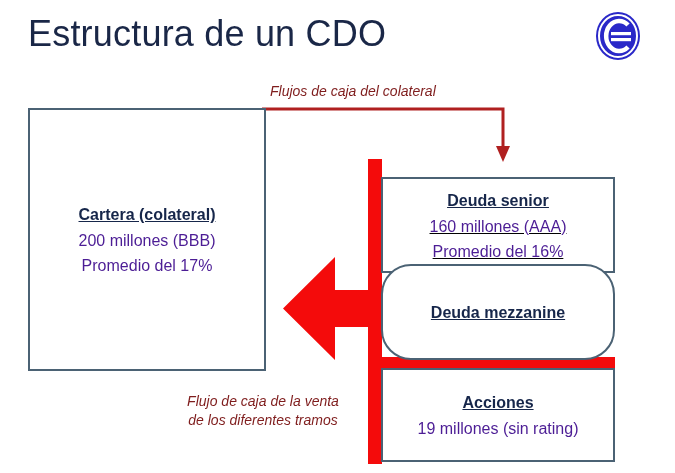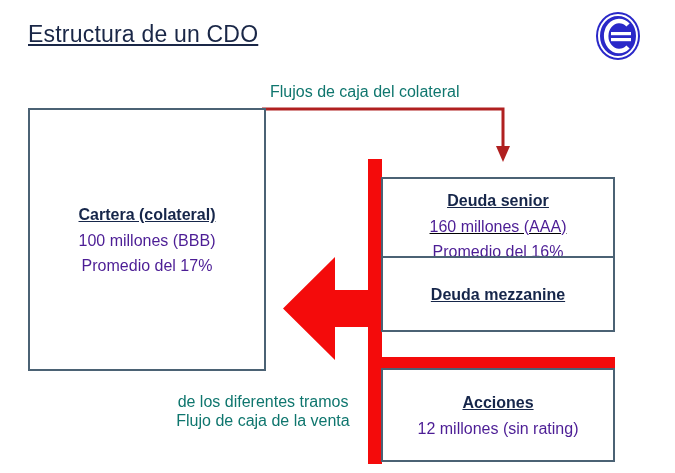--- a/index.html
+++ b/index.html
@@ -18,27 +18,26 @@
     width: 675px;
     height: 473px;
     background: #ffffff;
   }
 
   
   .title {
     position: absolute;
     left: 28px;
     top: 16px;
-    font-size: 23px;
+    font-size: 36px;
     line-height: 36px;
     color: #1a2747;
     font-weight: 400;
     letter-spacing: 0.2px;
     white-space: nowrap;
-    text-decoration: underline;
   }
 
   
   .logo {
     position: absolute;
     left: 594px;
     top: 11px;
     width: 48px;
     height: 50px;
   }
@@ -61,21 +60,21 @@
     width: 234px;
     box-sizing: border-box;
     border: 2px solid #4b6274;
     background: #ffffff;
     display: flex;
     flex-direction: column;
     align-items: center;
     justify-content: center;
   }
   .senior-box  { top: 177px; height: 96px; text-decoration: underline; }
-  .mezz-box    { top: 256px; height: 76px; }
+  .mezz-box    { top: 264px; height: 96px; border-radius: 30px; }
   .equity-box  { top: 368px; height: 94px; }
 
   .box-text {
     text-align: center;
     color: #16264a;
     font-size: 16px;
     line-height: 25px;
   }
   .box-head {
     font-weight: bold;
@@ -124,22 +123,23 @@
     position: absolute;
     left: 258px;
     top: 100px;
     width: 252px;
     height: 66px;
   }
 
   
   .annot {
     position: absolute;
-    color: #0f766e;
-    font-size: 16px;
+    color: #7f1d1d;
+    font-style: italic;
+    font-size: 14px;
     line-height: 19px;
     white-space: nowrap;
   }
   .annot-top {
     left: 270px;
     top: 82px;
   }
   .annot-bottom {
     left: 168px;
     top: 392px;
@@ -171,21 +171,21 @@
       <path d="M4 9 H 245 V 48" fill="none" stroke="#b02020" stroke-width="3"></path>
       <polygon points="245,62 238,46 252,46" fill="#b02020"></polygon>
     </svg>
   </div>
 
   <div class="annot annot-top">Flujos de caja del colateral</div>
 
   <div class="collateral-box">
     <div class="box-text">
       <span class="box-head">Cartera (colateral)</span>
-      <span class="box-line">100 millones (BBB)</span>
+      <span class="box-line">200 millones (BBB)</span>
       <span class="box-line">Promedio del 17%</span>
     </div>
   </div>
 
   <div class="red-vbar"></div>
   <div class="red-hbar red-hbar-1"></div>
   <div class="red-hbar red-hbar-2"></div>
 
   <div class="red-arrow">
     <svg width="100" height="103" viewBox="0 0 100 103" aria-hidden="true">
@@ -203,22 +203,22 @@
 
   <div class="tranche-box mezz-box">
     <div class="box-text">
       <span class="box-head">Deuda mezzanine</span>
     </div>
   </div>
 
   <div class="tranche-box equity-box">
     <div class="box-text">
       <span class="box-head">Acciones</span>
-      <span class="box-line">12 millones (sin rating)</span>
+      <span class="box-line">19 millones (sin rating)</span>
     </div>
   </div>
 
   <div class="annot annot-bottom">
+    <span>Flujo de caja de la venta</span>
     <span>de los diferentes tramos</span>
-    <span>Flujo de caja de la venta</span>
   </div>
 
 </div>
 
 </body></html>

